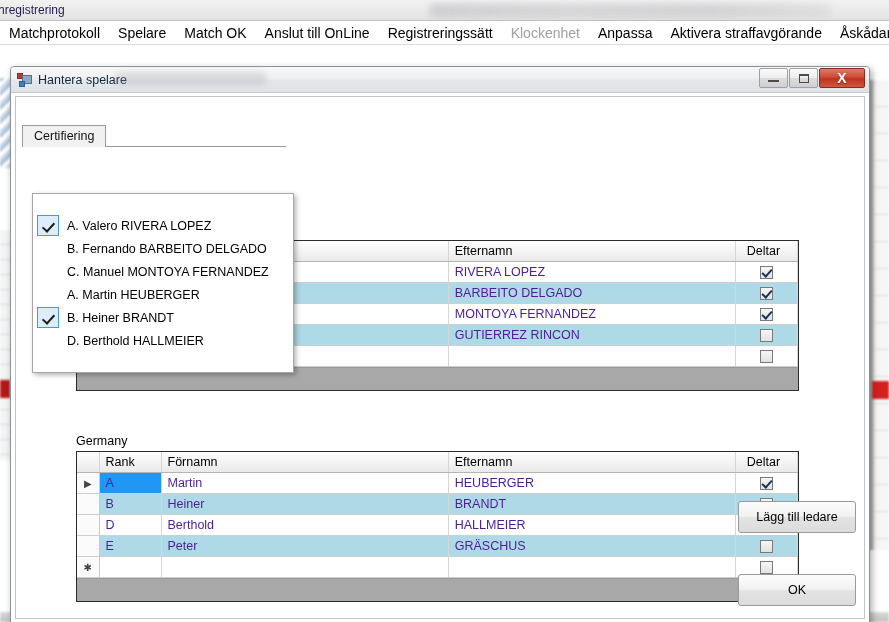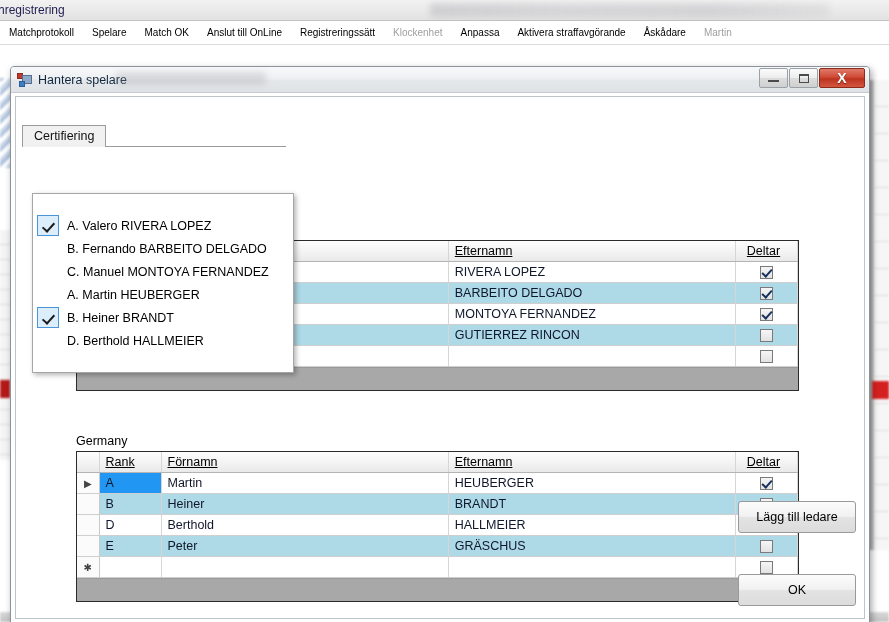--- a/index.html
+++ b/index.html
@@ -53,21 +53,21 @@
     left: 0; top: 21px;
     width: 889px; height: 24px;
     background: #ffffff;
     border-bottom: 1px solid #dcdcdc;
     box-sizing: border-box;
     display: flex;
     align-items: center;
   }
   .menu-item {
     padding: 2px 9px;
-    font-size: 10px;
+    font-size: 14px;
     color: #000000;
     white-space: nowrap;
     cursor: default;
     font-family: "Liberation Sans", sans-serif;
   }
   .menu-item.disabled { color: #a0a0a0; }
 
   
   .bg-frag {
     position: absolute;
@@ -259,31 +259,30 @@
   table.dg th {
     background: linear-gradient(to bottom, #fdfdfd 0%, #f3f3f3 55%, #e9e9e9 100%);
     border-right: 1px solid #d6d6d6;
     border-bottom: 1px solid #b4b4b4;
     font-weight: normal;
     color: #000000;
     text-align: left;
     padding: 3px 6px;
     height: 20px;
     box-sizing: border-box;
-    text-decoration: underline;
   }
   table.dg th.c-sel { width: 22px; padding: 0; }
   table.dg th.c-rank { width: 62px; }
   table.dg th.c-deltar { width: 62px; text-align: center; padding-left: 0; }
   table.dg td {
     border-right: 1px solid #d6d6d6;
     border-bottom: 1px solid #cfcfcf;
     padding: 2px 6px;
     height: 21px;
-    color: #0f172a;
+    color: #4c1d95;
     box-sizing: border-box;
     overflow: hidden;
     white-space: nowrap;
   }
   table.dg td.c-sel {
     width: 22px;
     padding: 0;
     text-align: center;
     background: #fbfbfb;
     border-right: 1px solid #c9c9c9;

